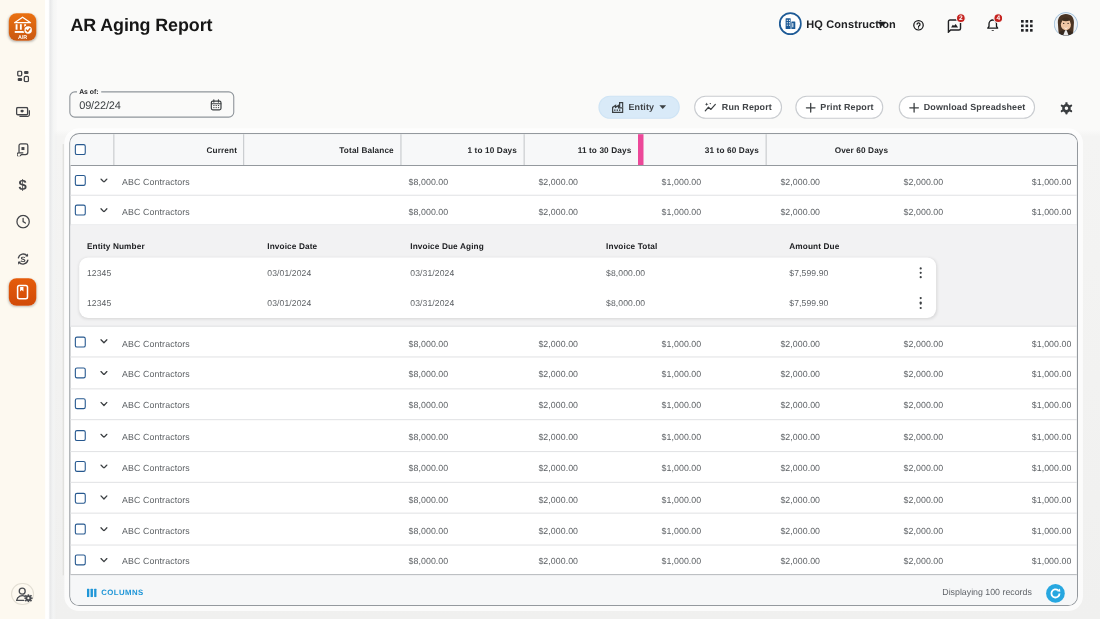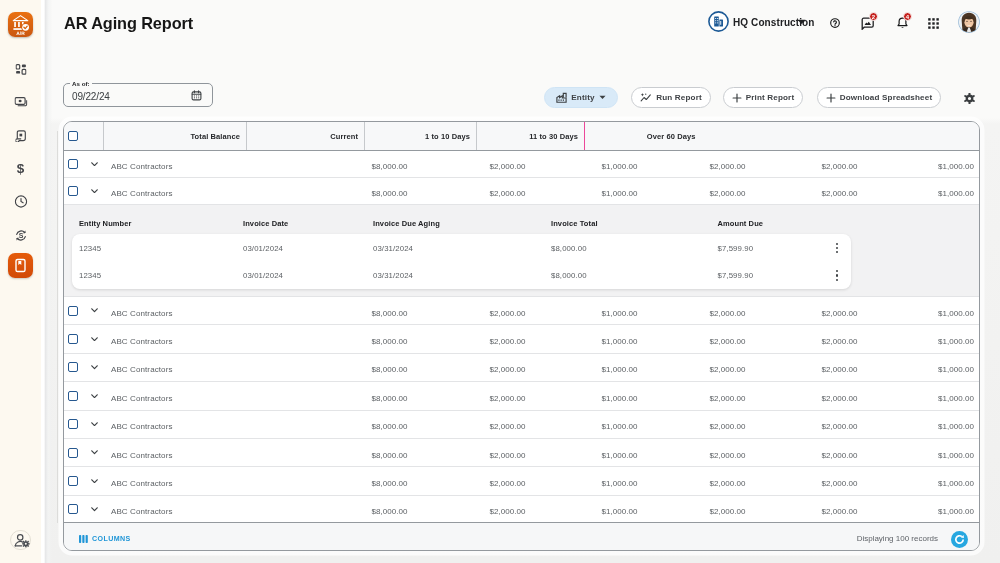--- a/index.html
+++ b/index.html
@@ -277,24 +277,25 @@
   </g>
 </svg>
 
 <div id="gline"></div>
 
 <div id="grid">
 <div class="hrow">
 <div class="hcell" style="width:40px; flex:0 0 40px; border-right:1px solid #c6c9cc; padding-left:4px">
         <span class="ck"></span>
       </div>
+<div class="hcell" style="width:118px; flex:0 0 118px; border-right:1px solid #c6c9cc; justify-content:flex-end; padding-right:5.5px">Current</div>
 <div class="hcell" style="width:142.5px; flex:0 0 142.5px; border-right:1px solid #c6c9cc; justify-content:flex-end; padding-right:5.5px">Total Balance</div>
-<div class="hcell" style="width:118px; flex:0 0 118px; border-right:1px solid #c6c9cc; justify-content:flex-end; padding-right:5.5px">Current</div>
 <div class="hcell" style="width:112px; flex:0 0 112px; border-right:1px solid #c6c9cc; justify-content:flex-end; padding-right:5.5px">1 to 10 Days</div>
-<div class="hcell" style="width:108px; flex:0 0 108px; border-right:1px solid #ec4899; justify-content:flex-end; padding-right:5.5px">11 to 30 Days</div>
+<div class="hcell" style="width:108px; flex:0 0 108px; border-right:5px solid #ec4899; justify-content:flex-end; padding-right:5.5px">11 to 30 Days</div>
+<div class="hcell" style="width:112px; flex:0 0 112px; border-right:1px solid #c6c9cc; justify-content:flex-end; padding-right:5.5px">31 to 60 Days</div>
 <div class="hcell" style="width:116px; flex:0 0 116px; justify-content:flex-end; padding-right:5px">Over 60 Days</div>
 </div>
 <div class="row" style="height:27px">
 <div style="width:40px; flex:0 0 40px; display:flex; align-items:center; padding-left:4px">
         <span class="ck"></span>
         <svg style="margin-left:12.5px" width="7" height="4.5" viewBox="0 0 7 4.5" fill="none" stroke="#3c4043" stroke-width="1.2">
           <path d="M0.8 0.8 l2.7 2.8 L6.2 0.8" stroke-linecap="round" stroke-linejoin="round"></path>
         </svg>
       </div>
 <div style="width:166.5px; flex:0 0 166.5px; padding-left:7px"><span class="cname">ABC Contractors</span></div>

